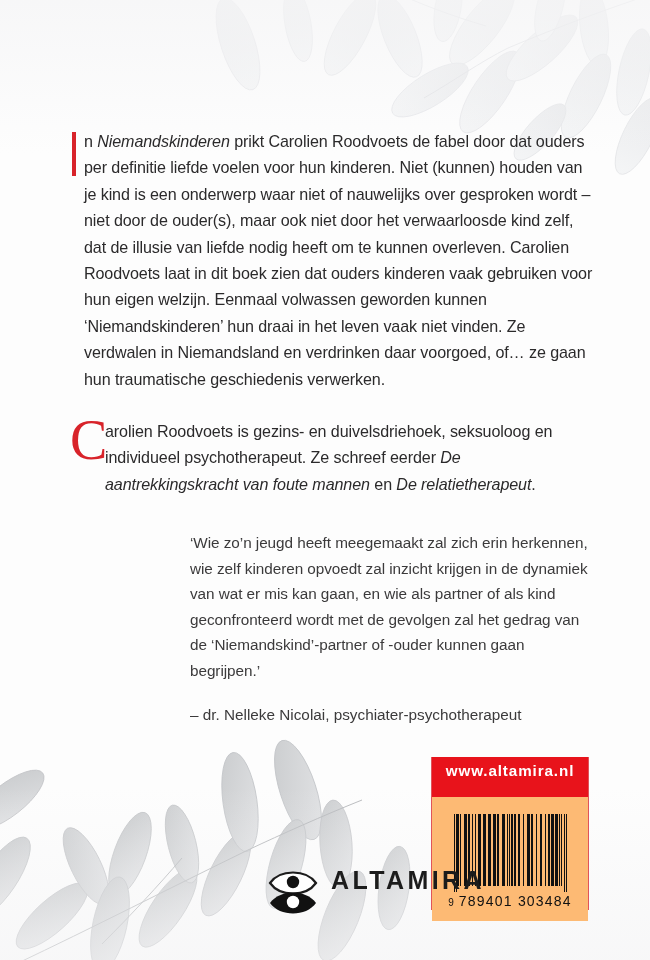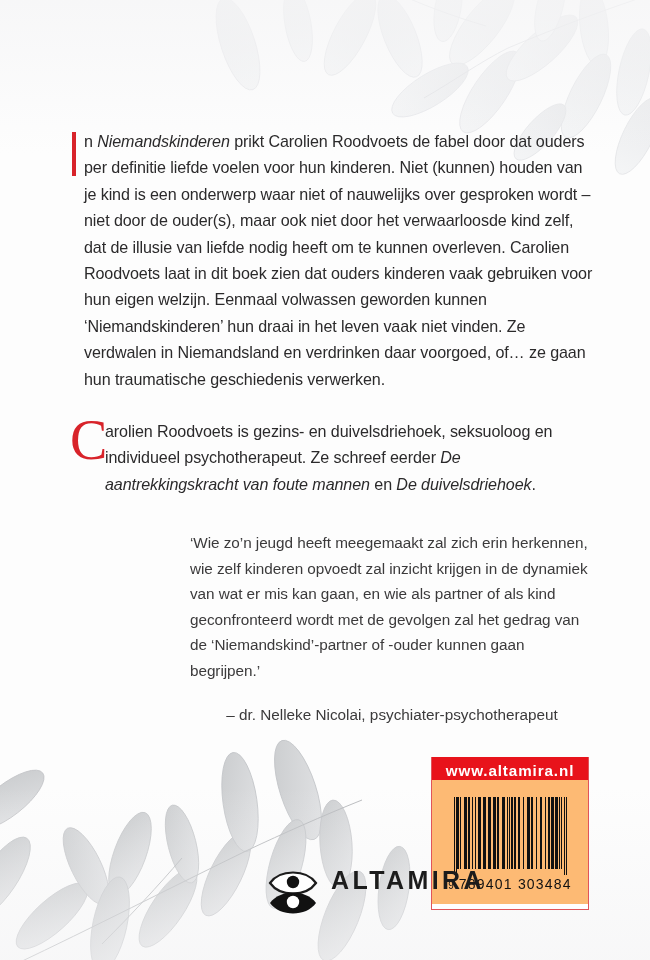--- a/index.html
+++ b/index.html
@@ -94,21 +94,21 @@
   }
   .quote-text {
     font-size: 15.3px;
     line-height: 25.6px;
     letter-spacing: -0.05px;
     margin: 0;
   }
   .quote-attr {
     font-size: 15.3px;
     line-height: 25.6px;
-    text-align: center;
+    text-align: left;
     margin: 18px 0 0 0;
     color: #3b3a3b;
   }
 
   
   .barcode-panel {
     position: absolute;
     left: 431px;
     top: 757px;
     width: 158px;
@@ -118,21 +118,21 @@
     box-sizing: border-box;
   }
   .barcode-url {
     background: #e8131b;
     color: #ffffff;
     font-size: 15.2px;
     font-weight: 700;
     letter-spacing: 0.9px;
     text-align: center;
     line-height: 27px;
-    height: 23px;
+    height: 40px;
     width: 100%;
     box-sizing: border-box;
     margin: -1px 0 0 -0px;
   }
   .barcode-body {
     position: relative;
     height: 124px;
     background: #fdba74;
     display: flex;
     flex-direction: column;
@@ -243,21 +243,21 @@
   <div class="vignette"></div>
 
   <div class="text-col">
 
     <p class="para dropcap-i">
       <span class="dc-bar"></span><span>n </span><em>Niemandskinderen</em><span> prikt Carolien Roodvoets de fabel door dat ouders per definitie liefde voelen voor hun kinderen. Niet (kunnen) houden van je kind is een onderwerp waar niet of nauwelijks over gesproken wordt – niet door de ouder(s), maar ook niet door het verwaarloosde kind zelf, dat de illusie van liefde nodig heeft om te kunnen overleven. Carolien Roodvoets laat in dit boek zien dat ouders kinderen vaak gebruiken voor hun eigen welzijn. Eenmaal volwassen geworden kunnen ‘Niemandskinderen’ hun draai in het leven vaak niet vinden. Ze verdwalen in Niemandsland en verdrinken daar voorgoed, of… ze gaan hun traumatische geschiedenis verwerken.</span>
     </p>
 
 
     <p class="para dropcap-c">
-      <span class="dc-c">C</span><span>arolien Roodvoets is gezins- en duivelsdriehoek, seksuoloog en individueel psychotherapeut. Ze schreef eerder </span><em>De aantrekkingskracht van foute mannen</em><span> en </span><em>De duivelsdriehoek</em><span>.</span>
+      <span class="dc-c">C</span><span>arolien Roodvoets is gezins- en duivelsdriehoek, seksuoloog en individueel psychotherapeut. Ze schreef eerder </span><em>De aantrekkingskracht van foute mannen</em><span> en </span><em>De relatietherapeut</em><span>.</span>
     </p>
   </div>
 
   <div class="quote-block">
     <p class="quote-text">‘Wie zo’n jeugd heeft meegemaakt zal zich erin herkennen, wie zelf kinderen opvoedt zal inzicht krijgen in de dynamiek van wat er mis kan gaan, en wie als partner of als kind geconfronteerd wordt met de gevolgen zal het gedrag van de ‘Niemandskind’-partner of -ouder kunnen gaan begrijpen.’</p>
     <p class="quote-attr">– dr. Nelleke Nicolai, psychiater-psychotherapeut</p>
   </div>
 
   <div class="barcode-panel">
     <div class="barcode-url">www.altamira.nl</div>

